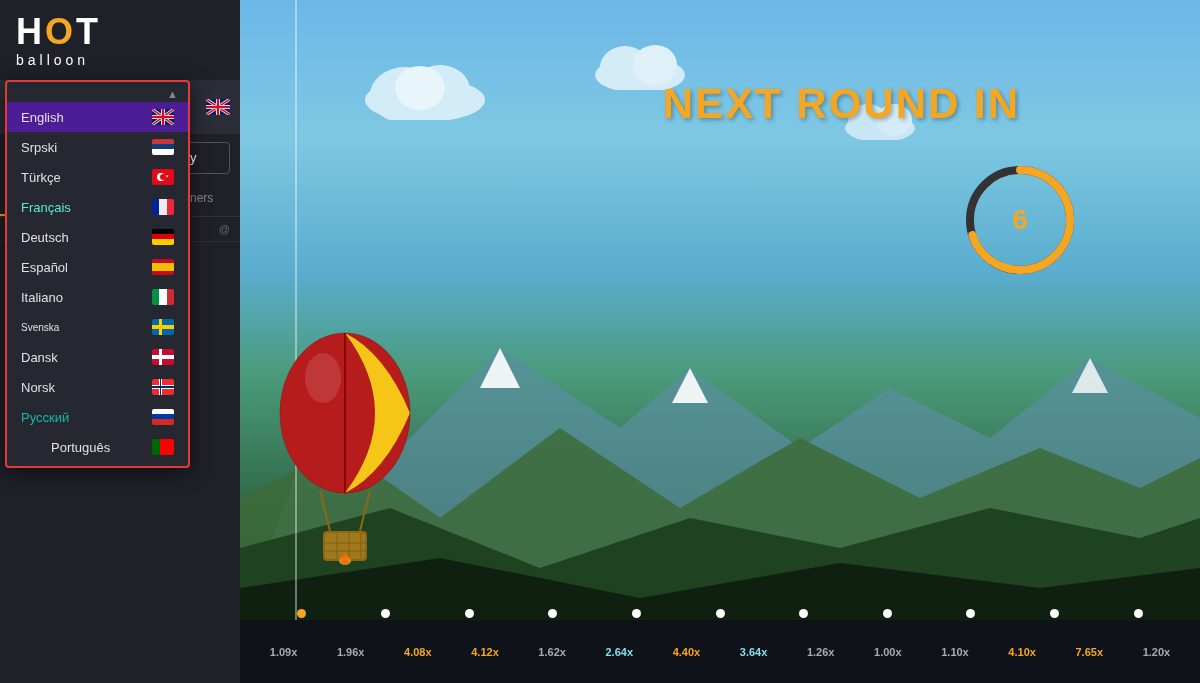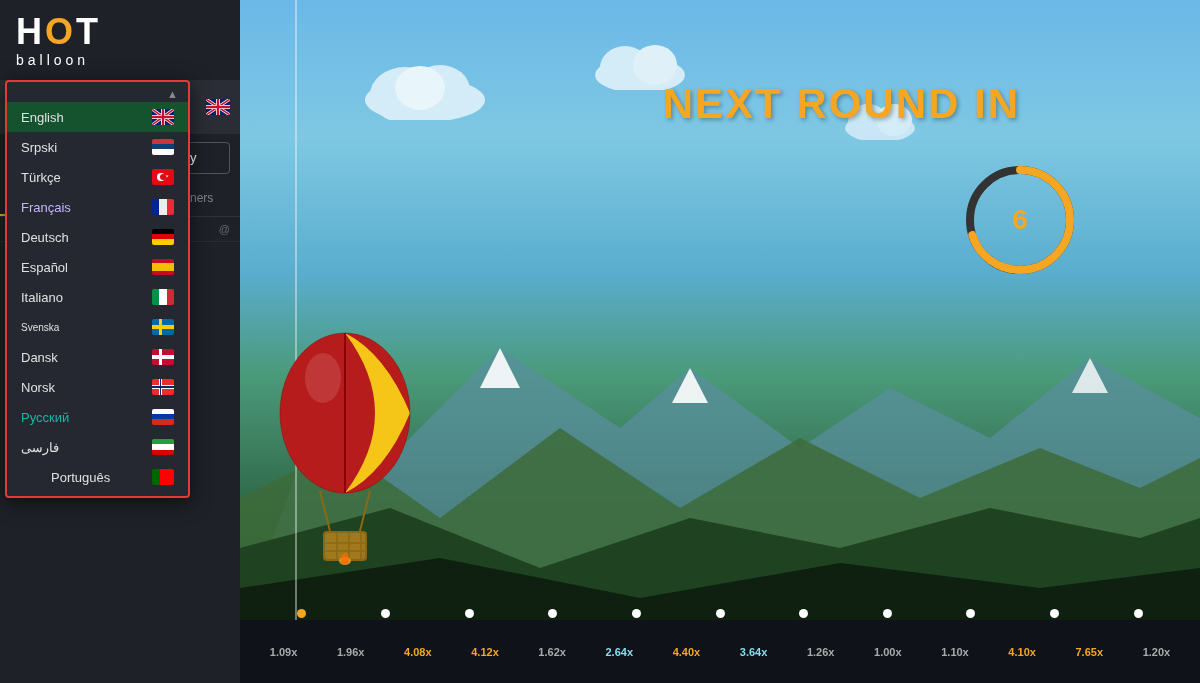--- a/index.html
+++ b/index.html
@@ -177,21 +177,21 @@
       display: flex;
       align-items: center;
       justify-content: space-between;
       padding: 7px 14px;
       cursor: pointer;
       color: #e0e0e0;
       font-size: 13px;
     }
 
     .lang-item.selected {
-      background: #14532d;
+      background: #4c1d95;
     }
 
     
     .flag-uk { background: linear-gradient(to bottom, #012169 33%, #C8102E 33%, #C8102E 67%, #012169 67%); position: relative; }
 
     
     .game-area {
       flex: 1;
       position: relative;
       overflow: hidden;
@@ -426,21 +426,21 @@
     <div style="width:22px;height:16px;border-radius:2px;overflow:hidden;flex-shrink:0;">
       <svg width="22" height="16" viewBox="0 0 22 16">
                 <rect width="22" height="16" fill="#E30A17"></rect>
                 <circle cx="9" cy="8" r="4" fill="#fff"></circle>
                 <circle cx="11" cy="8" r="3" fill="#E30A17"></circle>
                 <polygon points="15,8 13.5,6.5 16.5,6.5 14.5,9 15.5,5.5" fill="#fff"></polygon>
               </svg>
     </div>
   </div>
           <div class="lang-item">
-    <span style="color:#c4b5fd;font-size:13px;">Français</span>
+    <span style="color:#5eead4;font-size:13px;">Français</span>
     <div style="width:22px;height:16px;border-radius:2px;overflow:hidden;flex-shrink:0;">
       <svg width="22" height="16" viewBox="0 0 22 16">
                 <rect width="7" height="16" fill="#002395"></rect>
                 <rect x="7" width="8" height="16" fill="#EDEDED"></rect>
                 <rect x="15" width="7" height="16" fill="#ED2939"></rect>
               </svg>
     </div>
   </div>
           <div class="lang-item">
     <span style="color:#e0e0e0;font-size:13px;">Deutsch</span>
@@ -504,30 +504,20 @@
               </svg>
     </div>
   </div>
           <div class="lang-item">
     <span style="color:#14b8a6;font-size:13px;">Русский</span>
     <div style="width:22px;height:16px;border-radius:2px;overflow:hidden;flex-shrink:0;">
       <svg width="22" height="16" viewBox="0 0 22 16">
                 <rect width="22" height="6" fill="#fff"></rect>
                 <rect y="5" width="22" height="6" fill="#0039A6"></rect>
                 <rect y="10" width="22" height="6" fill="#D52B1E"></rect>
-              </svg>
-    </div>
-  </div>
-          <div class="lang-item">
-    <span style="color:#e0e0e0;font-size:13px;">فارسی</span>
-    <div style="width:22px;height:16px;border-radius:2px;overflow:hidden;flex-shrink:0;">
-      <svg width="22" height="16" viewBox="0 0 22 16">
-                <rect width="22" height="5" fill="#239f40"></rect>
-                <rect y="5" width="22" height="6" fill="#fff"></rect>
-                <rect y="11" width="22" height="5" fill="#da0000"></rect>
               </svg>
     </div>
   </div>
           <div class="lang-item">
     <span style="color:#e0e0e0;font-size:13px;margin-left:30px;">Português</span>
     <div style="width:22px;height:16px;border-radius:2px;overflow:hidden;flex-shrink:0;">
       <svg width="22" height="16" viewBox="0 0 22 16">
                 <rect width="8" height="16" fill="#006600"></rect>
                 <rect x="8" width="14" height="16" fill="#FF0000"></rect>
               </svg>

